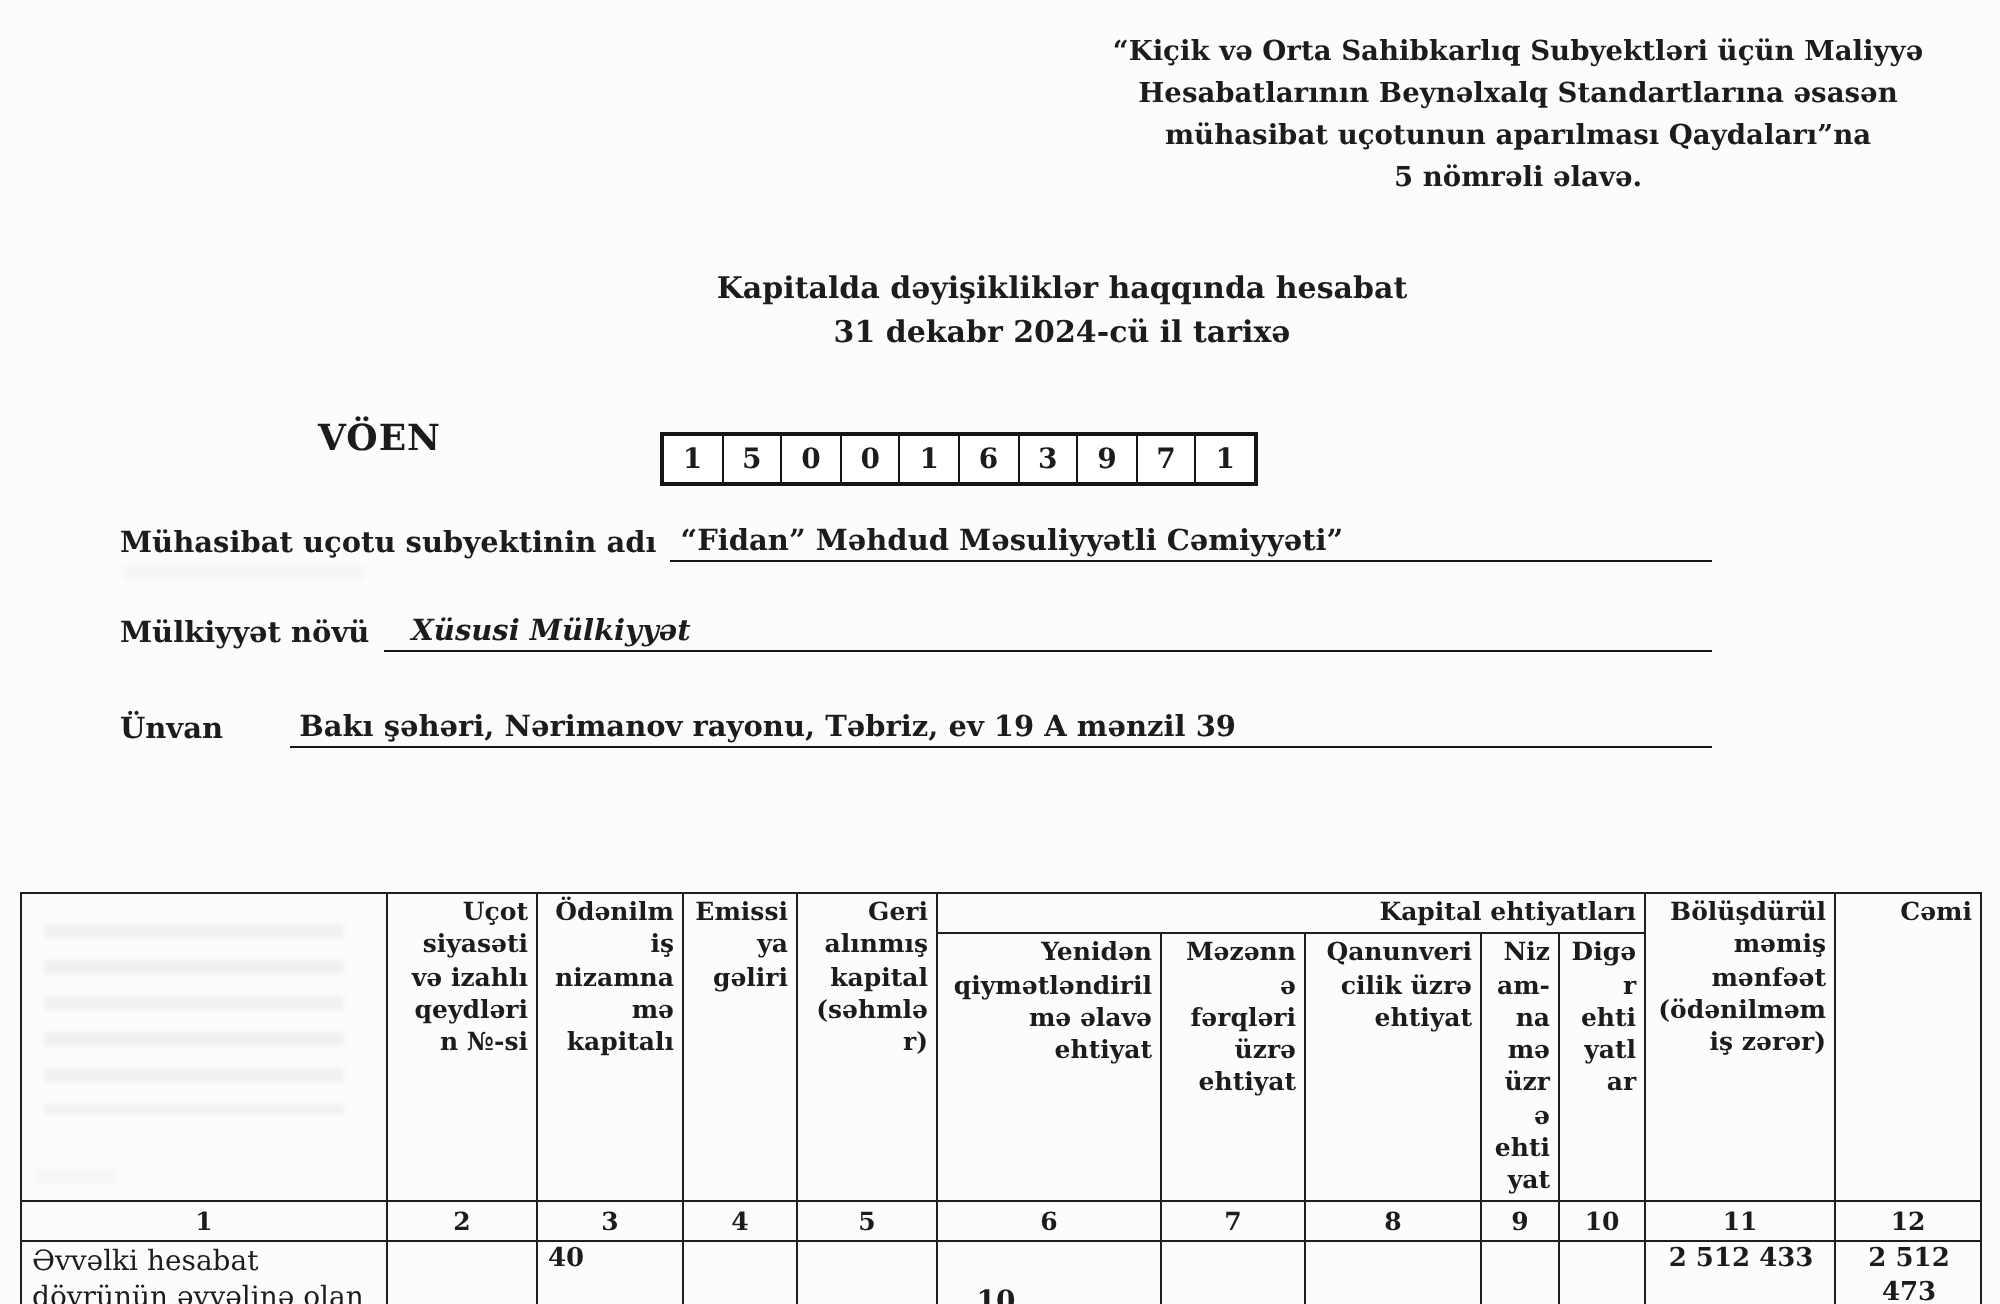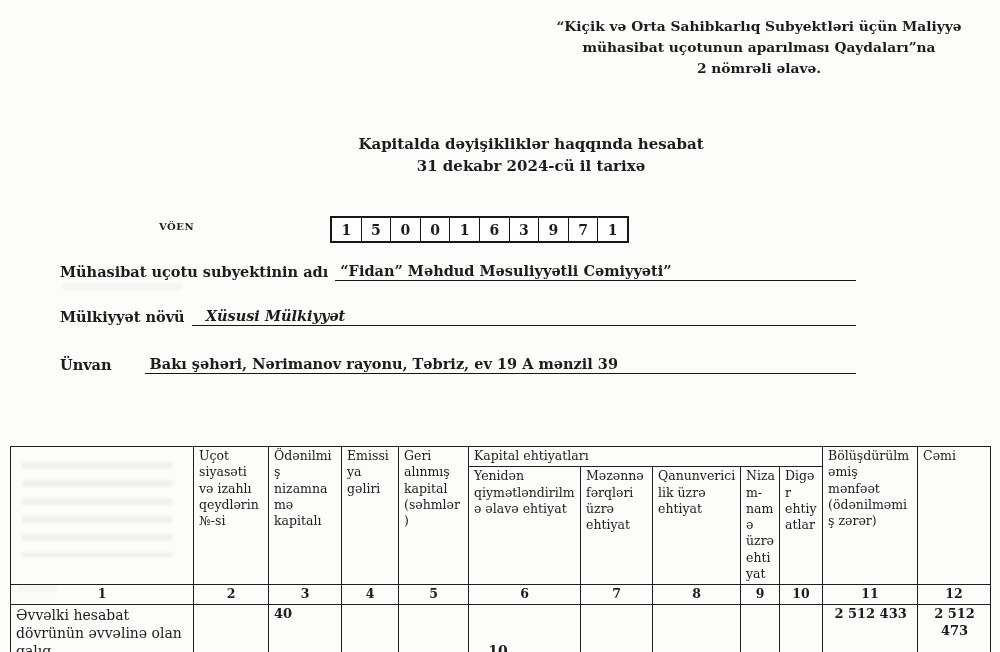--- a/index.html
+++ b/index.html
@@ -16,22 +16,22 @@
     position:absolute;top:16px;left:540px;width:438px;
     text-align:center;font-weight:bold;font-size:13.8px;line-height:21px;
   }
   
   .report-title{
     position:absolute;top:133px;left:336px;width:390px;
     text-align:center;font-weight:bold;font-size:15px;line-height:22px;
   }
   
   .voen-label{
-    position:absolute;top:221px;left:159px;
-    font-weight:bold;font-size:10px;letter-spacing:.5px;text-align:right;
+    position:absolute;top:209px;left:159px;
+    font-weight:bold;font-size:18px;letter-spacing:.5px;text-align:right;
   }
   .voen-boxes{
     position:absolute;top:216px;left:330px;
     display:flex;border:2px solid #161616;background:#fff;
   }
   .voen-box{
     width:28.6px;height:23px;border-right:1.6px solid #161616;
     display:flex;align-items:center;justify-content:center;
     font-weight:bold;font-size:14px;
   }
@@ -57,21 +57,21 @@
     border-collapse:collapse;table-layout:fixed;
     font-size:12.5px;
   }
   table.equity td{
     border:1.6px solid #1f1f1f;
     padding:1px 4px 2px 5px;
     vertical-align:top;
     overflow-wrap:anywhere;word-break:break-word;
     line-height:1.3;
   }
-  td.hcell{font-weight:normal;}
+  td.hcell{font-weight:bold;text-align:right;}
   tr.group-row{height:20px;}
   tr.sub-row{height:88px;}
   tr.num-row{height:20px;}
   tr.num-row td{text-align:center;font-weight:bold;vertical-align:middle;padding:0 2px;}
   tr.data-1{height:42px;}
   td.rowlabel{font-size:14px;font-weight:normal;line-height:20px;padding-left:8px;}
   td.val{font-weight:bold;font-size:13px;}
   td.val.center{text-align:center;}
   
   .smudge{
@@ -91,22 +91,23 @@
     text-align:center;font-weight:bold;font-size:14px;
   }
 </style>
 </head>
 <body>
 
 <div class="page">
 
   <div class="annex-note">
     <div>“Kiçik və Orta Sahibkarlıq Subyektləri üçün Maliyyə</div>
+    <div>Hesabatlarının Beynəlxalq Standartlarına əsasən</div>
     <div>mühasibat uçotunun aparılması Qaydaları”na</div>
-    <div>2 nömrəli əlavə.</div>
+    <div>5 nömrəli əlavə.</div>
   </div>
 
   <div class="report-title">
     <div>Kapitalda dəyişikliklər haqqında hesabat</div>
     <div>31 dekabr 2024-cü il tarixə</div>
   </div>
 
   <div class="voen-label">VÖEN</div>
   <div class="voen-boxes">
     <span class="voen-box">1</span>

